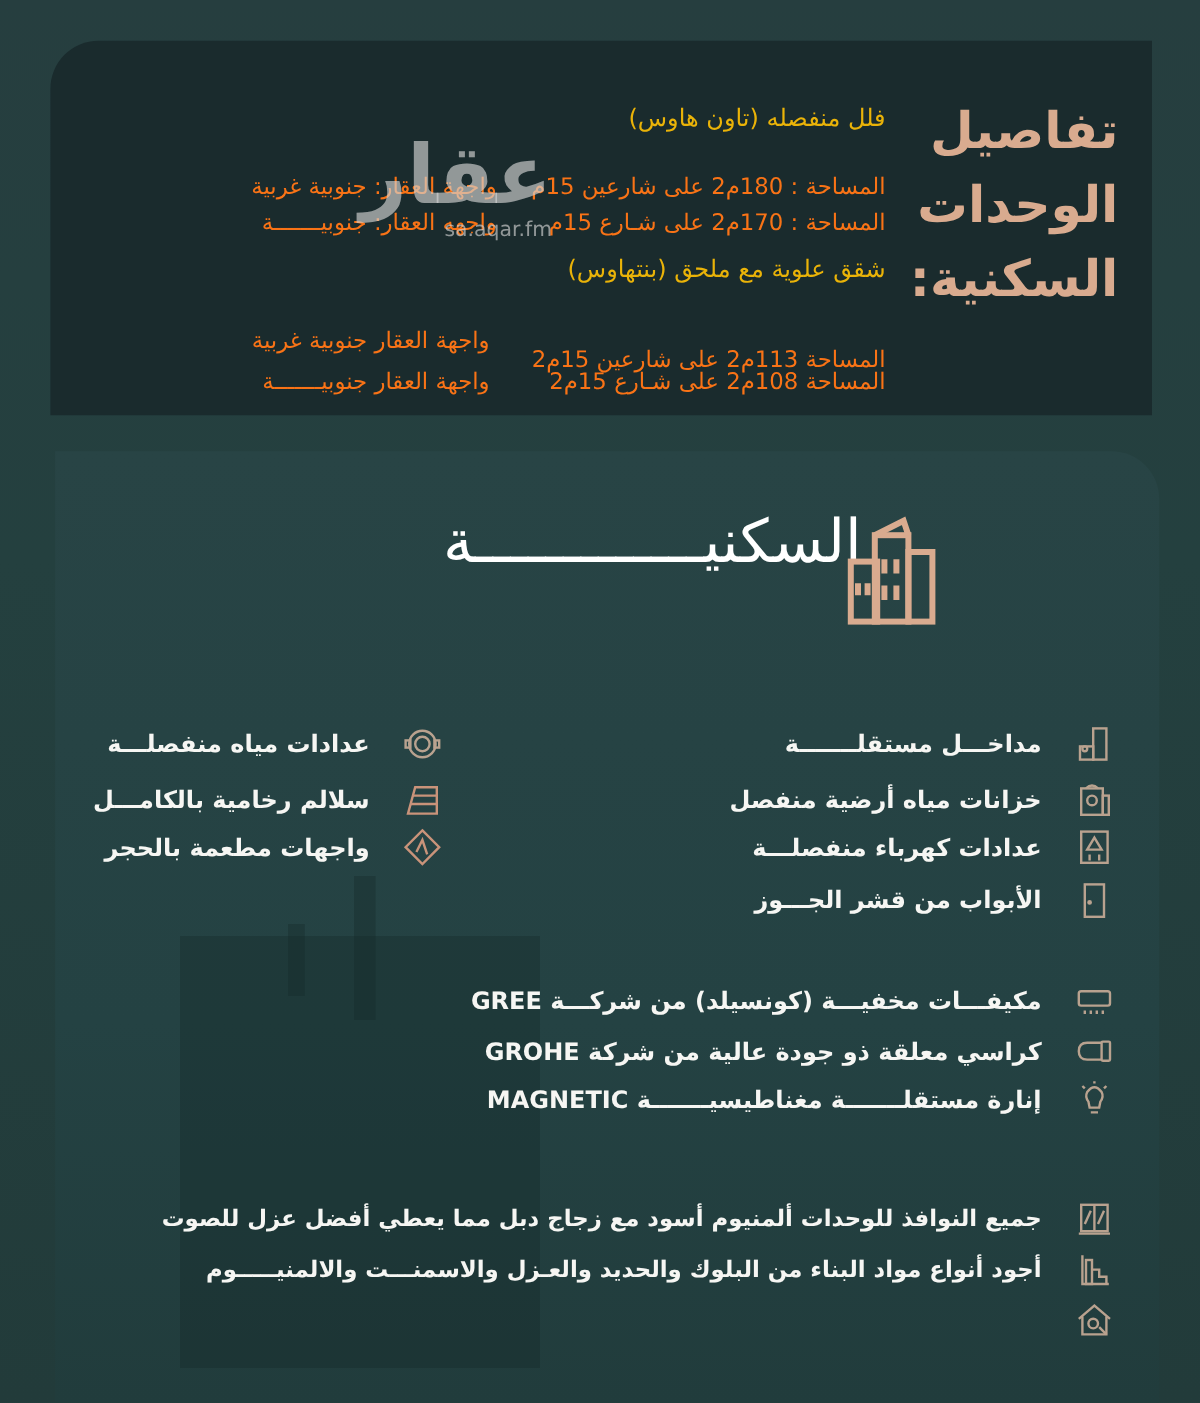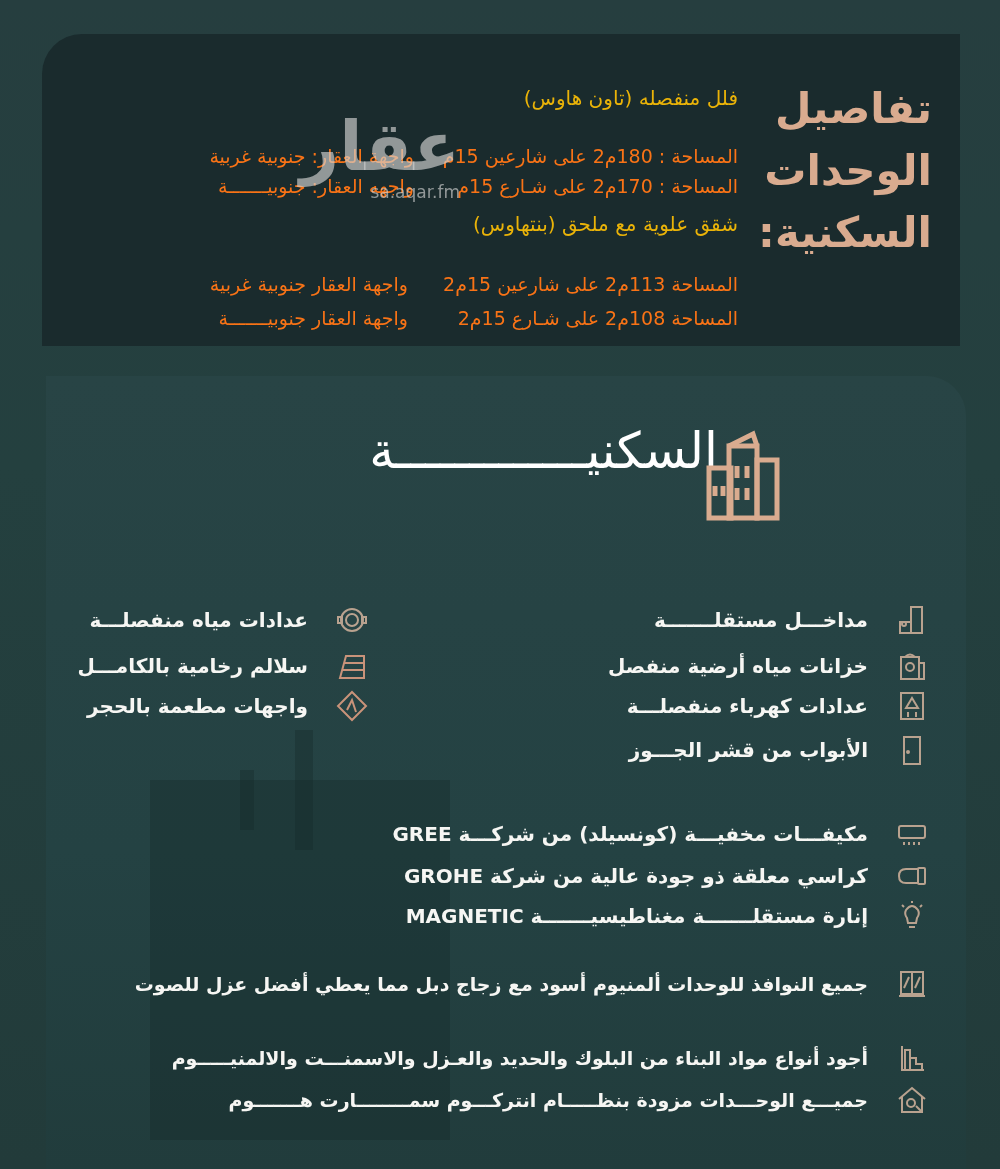--- a/index.html
+++ b/index.html
@@ -76,21 +76,21 @@
   <div>السكنية:</div>
 </div>
 
 <div class="group-heading" style="right:262px; top:86px;">فلل منفصله (تاون هاوس)</div>
 <div class="row-text" style="right:262px; top:118px;">المساحة : 180م2 على شارعين 15م</div>
 <div class="row-text" style="right:586px; top:118px;">واجهة العقار: جنوبية غربية</div>
 <div class="row-text" style="right:262px; top:148px;">المساحة :  170م2 على شـارع 15م</div>
 <div class="row-text" style="right:586px; top:148px;">واجهه العقار: جنوبيـــــــة</div>
 
 <div class="group-heading" style="right:262px; top:212px;">شقق علوية مع ملحق (بنتهاوس)</div>
-<div class="row-text" style="right:262px; top:246px;">المساحة 113م2 على شارعين 15م2</div>
+<div class="row-text" style="right:262px; top:262px;">المساحة 113م2 على شارعين 15م2</div>
 <div class="row-text" style="right:592px; top:246px;">واجهة العقار جنوبية غربية</div>
 <div class="row-text" style="right:262px; top:280px;">المساحة 108م2 على شـارع 15م2</div>
 <div class="row-text" style="right:592px; top:280px;">واجهة العقار جنوبيـــــــة</div>
 
 <div class="watermark">
   <div class="wm-logo">عقار</div>
   <div class="wm-url">sa.aqar.fm</div>
 </div>
 
 <section class="features-panel"></section>
@@ -216,21 +216,21 @@
         <path d="M11 18 Q8 14 10 10 Q13 6 16 6 Q19 6 22 10 Q24 14 21 18 L20 23 L12 23 Z"></path>
         <line x1="13" y1="27" x2="19" y2="27"></line>
         <line x1="16" y1="1" x2="16" y2="3"></line>
         <line x1="6" y1="5" x2="8" y2="7"></line>
         <line x1="26" y1="5" x2="24" y2="7"></line>
       </svg>
   </span>
   <span>إنارة مستقلـــــــة مغناطيسيـــــــة MAGNETIC</span>
 </div>
 
-<div class="feat feat-long" style="right:72px; top:968px;margin-left:44px;">
+<div class="feat feat-long" style="right:72px; top:1000px;margin-left:44px;">
   <span class="ico">
     <svg viewBox="0 0 32 32" fill="none" stroke="#b9a28f" stroke-width="2">
         <rect x="5" y="4" width="22" height="22"></rect>
         <line x1="16" y1="4" x2="16" y2="26"></line>
         <line x1="3" y1="28" x2="29" y2="28"></line>
         <line x1="8" y1="20" x2="13" y2="9"></line>
         <line x1="19" y1="20" x2="24" y2="9"></line>
       </svg>
   </span>
   <span>جميع النوافذ للوحدات ألمنيوم أسود مع زجاج دبل مما يعطي أفضل عزل للصوت</span>
@@ -247,14 +247,13 @@
 </div>
 <div class="feat feat-long" style="right:72px; top:1084px;">
   <span class="ico">
     <svg viewBox="0 0 32 32" fill="none" stroke="#b9a28f" stroke-width="2">
         <path d="M3 15 L16 4 L29 15"></path>
         <path d="M6 13 L6 28 L26 28 L26 13"></path>
         <circle cx="15" cy="19" r="4"></circle>
         <path d="M20 22 L26 28"></path>
       </svg>
   </span>
-  <span>جميـــع الوحـــدات مزودة بنظـــــام انتركـــوم سمــــــــارت هـــــــوم</span>
 </div>
 
 </body></html>

